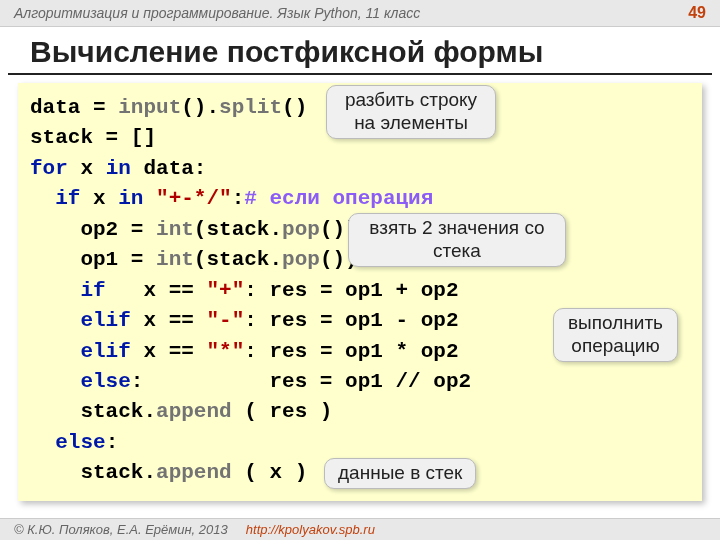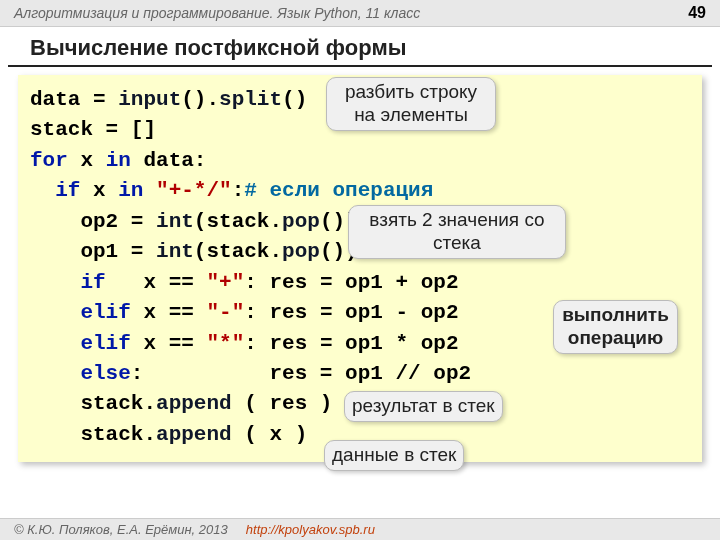--- a/index.html
+++ b/index.html
@@ -18,54 +18,54 @@
     font-style: italic;
     color: #666;
     display: flex;
     justify-content: space-between;
     align-items: center;
     border-bottom: 1px solid #ccc;
   }
   .page-num {
     font-weight: bold;
     font-style: normal;
-    color: #000000;
+    color: #c2410c;
     font-size: 16px;
   }
   .title {
-    font-size: 22px;
+    font-size: 30px;
     font-weight: bold;
     color: #222;
     padding: 8px 22px 4px;
     border-bottom: 2px solid #222;
     margin: 0 8px 8px 8px;
   }
   .code-block {
     background: #feffcd;
     margin: 0 18px;
     padding: 10px 12px 12px;
     font-family: "Courier New", monospace;
     font-size: 21px;
     font-weight: bold;
     line-height: 1.45;
     position: relative;
     box-shadow: 3px 3px 6px rgba(0,0,0,0.25);
     color: #000;
   }
   .code-line { white-space: pre; position: relative; }
   .kw { color: #0018a8; }       
-  .func { color: #0f172a; }     
+  .func { color: #737373; }     
   .str { color: #b00000; }
-  .cmt { color: #0369a1; }
+  .cmt { color: #8b5cf6; }
   .callout {
     position: absolute;
     background: #f0f0f0;
     border: 1px solid #bbb;
     border-radius: 10px;
-    padding: 3px 7px;
+    padding: 3px 13px;
     font-family: Arial, sans-serif;
     font-size: 19px;
     font-weight: normal;
     color: #222;
     box-shadow: 2px 2px 4px rgba(0,0,0,0.2);
     text-align: center;
     line-height: 1.2;
     white-space: normal;
   }
   .footer {
@@ -95,29 +95,29 @@
   <div class="code-line"><span>stack = []</span></div>
   <div class="code-line"><span class="kw">for</span><span> x </span><span class="kw">in</span><span> data:</span></div>
   <div class="code-line"><span class="kw">  if</span><span> x </span><span class="kw">in</span><span> </span><span class="str">"+-*/"</span><span>:</span><span class="cmt"># если операция</span></div>
   <div class="code-line"><span>    op2 = </span><span class="func">int</span><span>(stack.</span><span class="func">pop</span><span>())</span></div>
   <div class="code-line"><span>    op1 = </span><span class="func">int</span><span>(stack.</span><span class="func">pop</span><span>())</span></div>
   <div class="code-line"><span class="kw">    if</span><span>   x == </span><span class="str">"+"</span><span>: res = op1 + op2</span></div>
   <div class="code-line"><span class="kw">    elif</span><span> x == </span><span class="str">"-"</span><span>: res = op1 - op2</span></div>
   <div class="code-line"><span class="kw">    elif</span><span> x == </span><span class="str">"*"</span><span>: res = op1 * op2</span></div>
   <div class="code-line"><span class="kw">    else</span><span>:          res = op1 // op2</span></div>
   <div class="code-line"><span>    stack.</span><span class="func">append</span><span> ( res )</span></div>
+  <div class="code-line"><span class="kw">  else</span><span>:</span></div>
   <div class="code-line"><span>    stack.</span><span class="func">append</span><span> ( x )</span></div>
 
   <div class="callout" style="top:2px; left:308px; width:170px;">разбить строку
 на элементы</div>
   <div class="callout" style="top:130px; left:330px; width:218px;">взять 2 значения
 со стека</div>
-  <div class="callout" style="top:225px; left:535px; width:125px;font-weight:bold;">выполнить
+  <div class="callout" style="top:225px; left:535px; width:125px;">выполнить
 операцию</div>
-  <div class="callout" style="top:316px; left:326px;">результат в стек</div>
-  <div class="callout" style="top:365px; left:306px;">данные в стек</div>
+  <div class="callout" style="top:375px; left:306px;">данные в стек</div>
 </div>
 
 <div class="footer">
   <span>© К.Ю. Поляков, Е.А. Ерёмин, 2013</span>
   &nbsp;&nbsp;&nbsp;
   <span class="link">http://kpolyakov.spb.ru</span>
 </div>
 
 </body></html>

